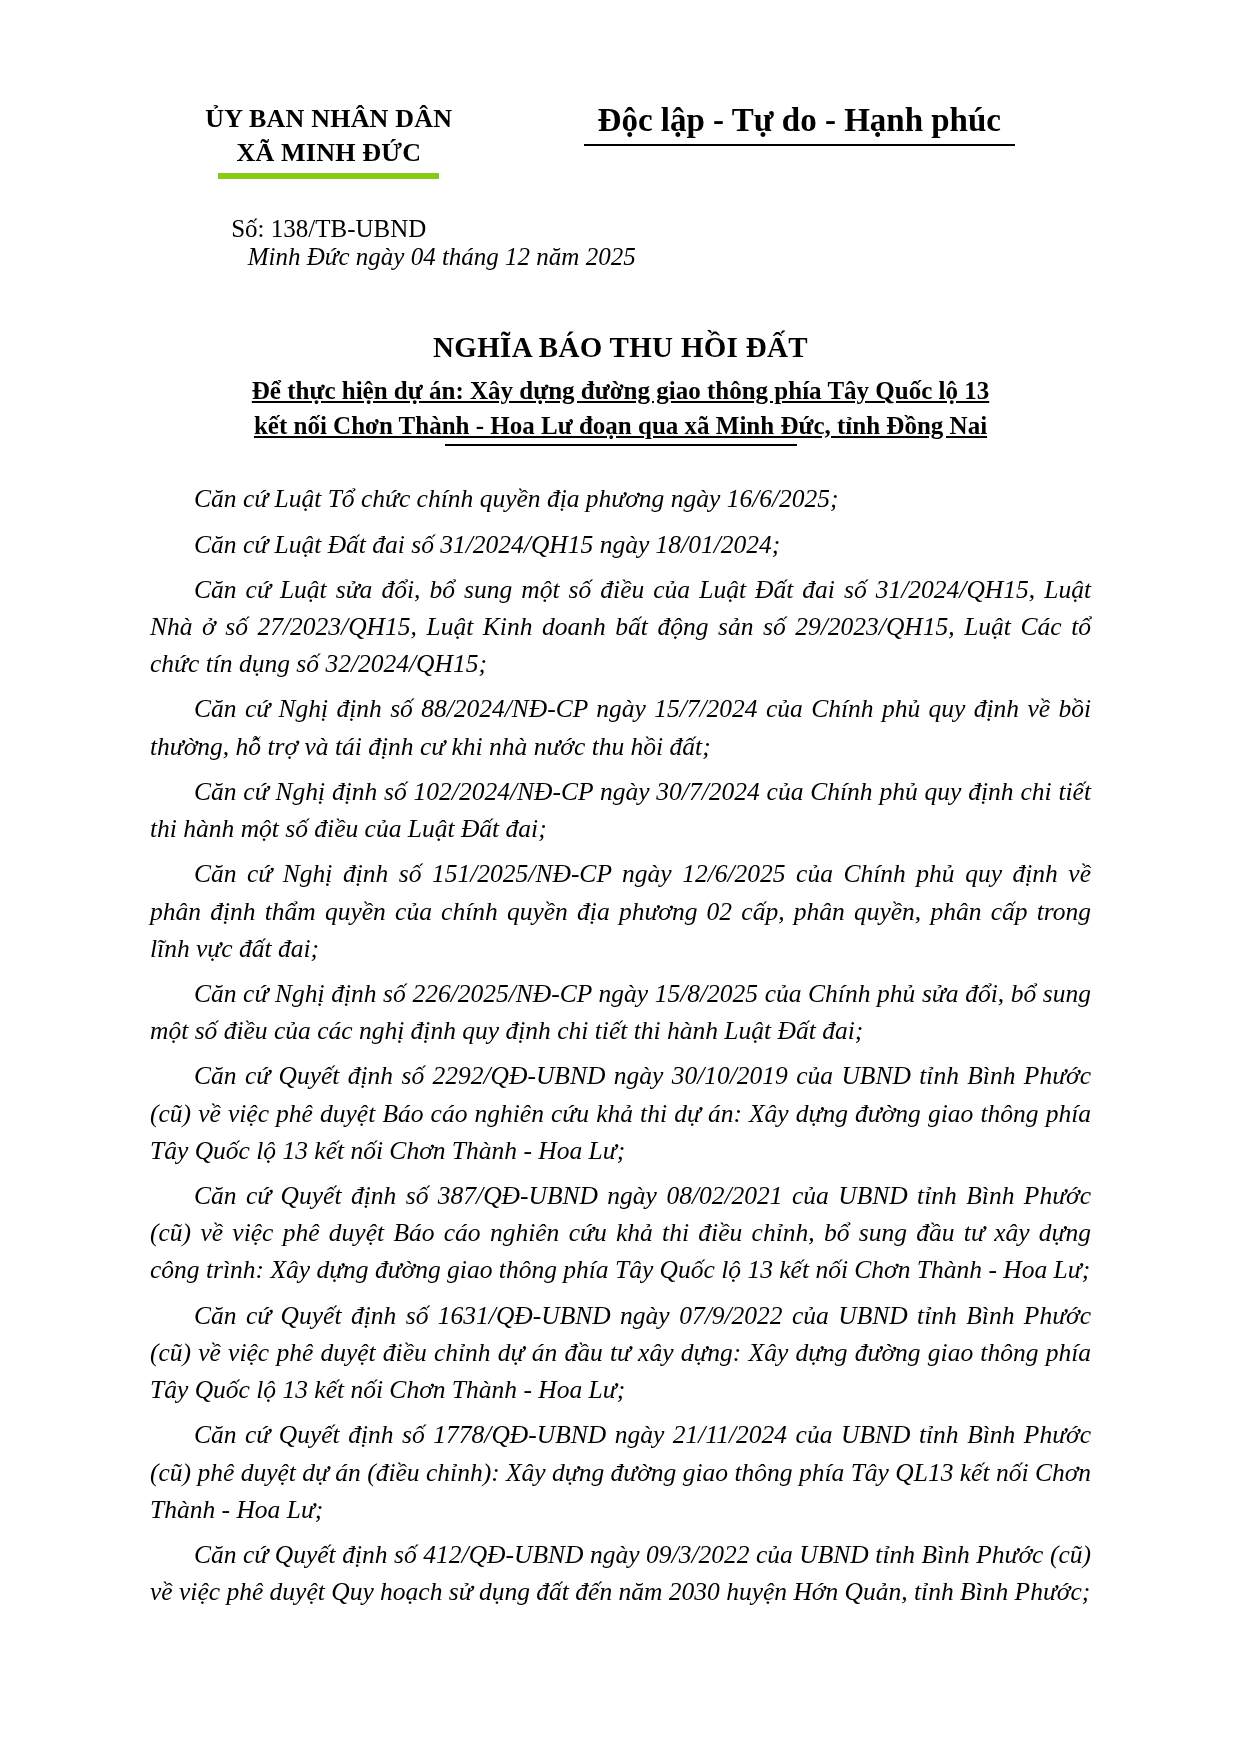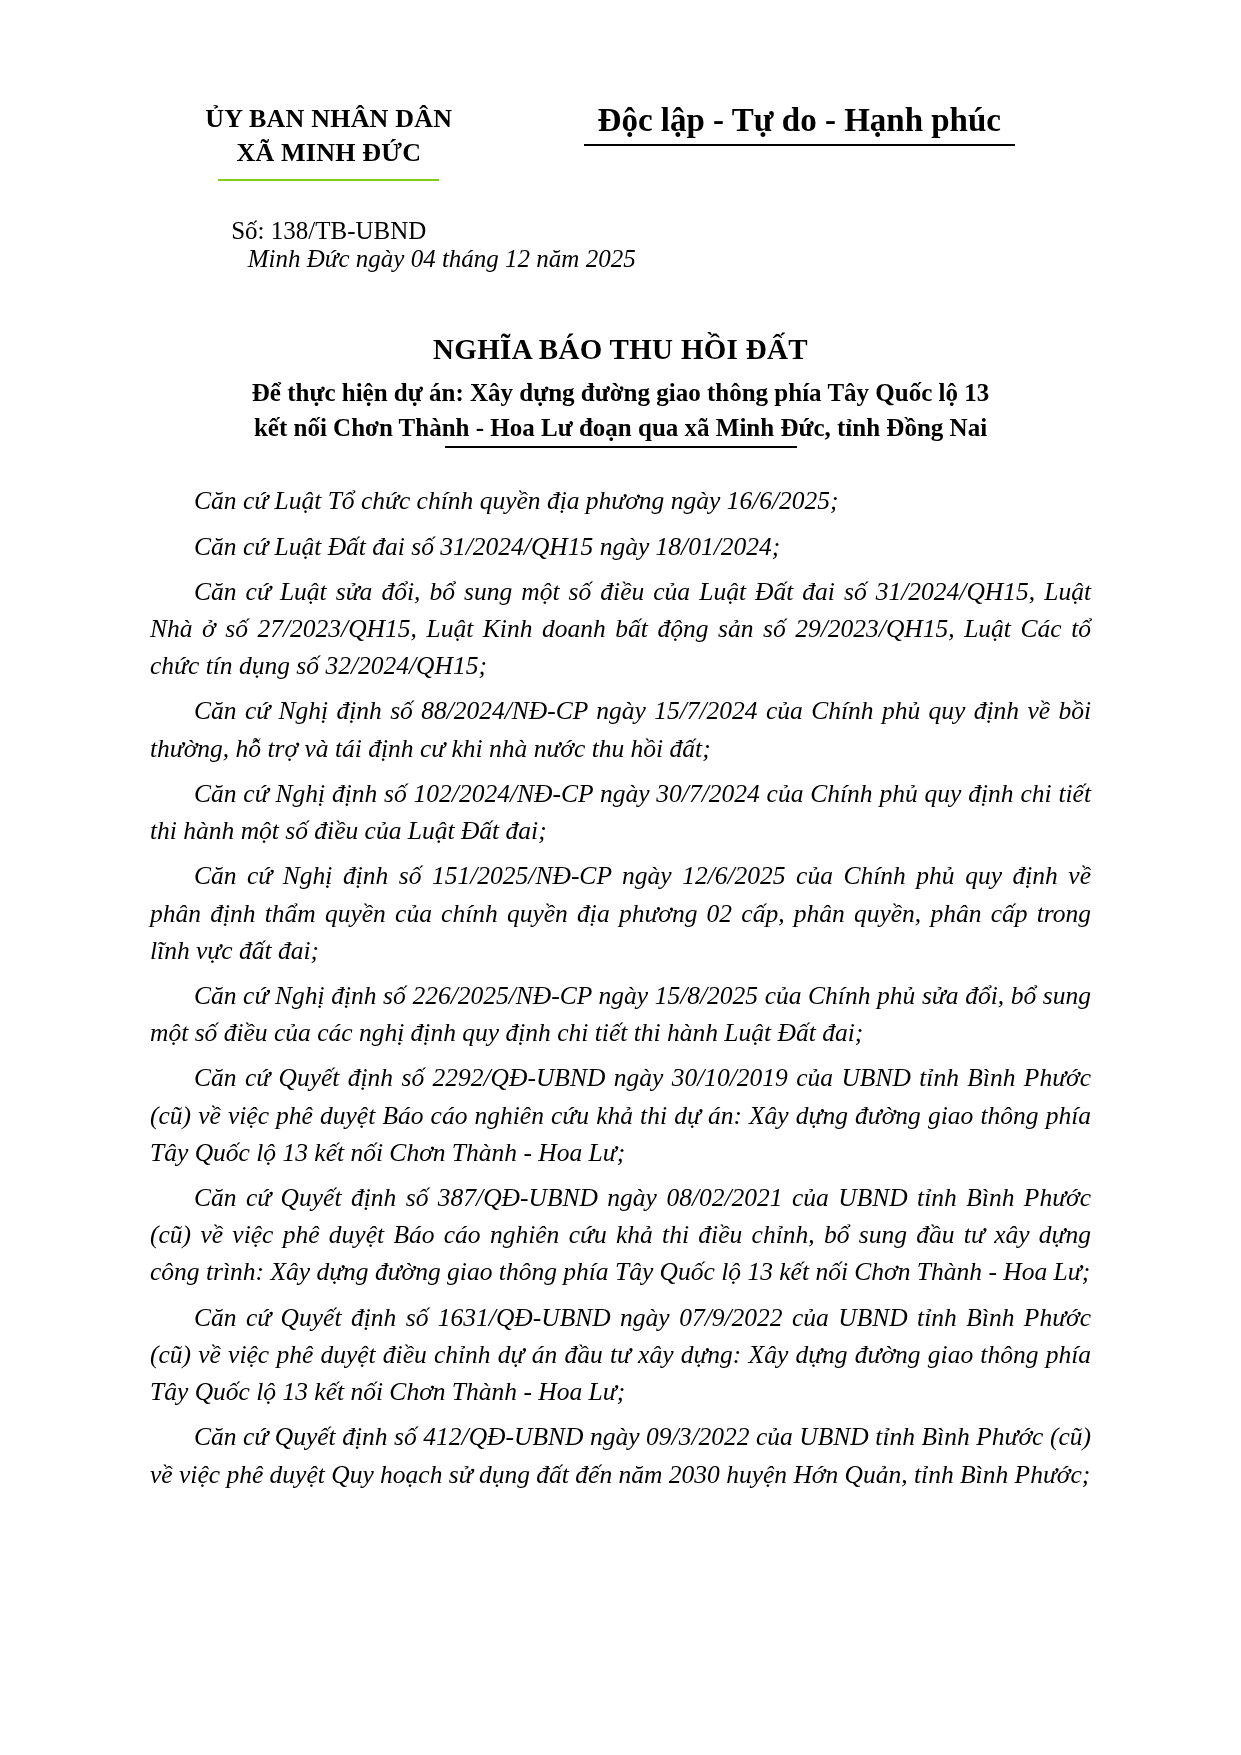--- a/index.html
+++ b/index.html
@@ -39,22 +39,22 @@
   }
   .org-line1,
   .org-line2 {
     font-weight: bold;
     font-size: 26px;
     line-height: 1.32;
     letter-spacing: 0.2px;
   }
   .org-line2 {
     display: inline-block;
-    border-bottom: 2px solid #84cc16;
-    padding: 0 18px 8px 18px;
+    border-bottom: 6px solid #84cc16;
+    padding: 0 18px 2px 18px;
   }
   .nation-line1 {
     font-weight: bold;
     font-size: 27px;
     line-height: 1.3;
     letter-spacing: 0.1px;
   }
   .nation-line2 {
     font-weight: bold;
     font-size: 33px;
@@ -94,20 +94,21 @@
     font-size: 29px;
     letter-spacing: 0.3px;
     line-height: 1.3;
   }
   .doc-subtitle {
     font-weight: bold;
     font-size: 25px;
     line-height: 1.38;
     margin-top: 8px;
     padding: 0 18px;
+    text-decoration: underline;
   }
   .subtitle-line {
     display: block;
   }
   .title-rule-wrap {
     display: flex;
     justify-content: center;
     margin-top: 1px;
   }
   .title-rule {
@@ -165,16 +166,17 @@
     <p class="para">Căn cứ Luật Tổ chức chính quyền địa phương ngày 16/6/2025;</p>
     <p class="para">Căn cứ Luật Đất đai số 31/2024/QH15 ngày 18/01/2024;</p>
     <p class="para">Căn cứ Luật sửa đổi, bổ sung một số điều của Luật Đất đai số 31/2024/QH15, Luật Nhà ở số 27/2023/QH15, Luật Kinh doanh bất động sản số 29/2023/QH15, Luật Các tổ chức tín dụng số 32/2024/QH15;</p>
     <p class="para">Căn cứ Nghị định số 88/2024/NĐ-CP ngày 15/7/2024 của Chính phủ quy định về bồi thường, hỗ trợ và tái định cư khi nhà nước thu hồi đất;</p>
     <p class="para">Căn cứ Nghị định số 102/2024/NĐ-CP ngày 30/7/2024 của Chính phủ quy định chi tiết thi hành một số điều của Luật Đất đai;</p>
     <p class="para">Căn cứ Nghị định số 151/2025/NĐ-CP ngày 12/6/2025 của Chính phủ quy định về phân định thẩm quyền của chính quyền địa phương 02 cấp, phân quyền, phân cấp trong lĩnh vực đất đai;</p>
     <p class="para">Căn cứ Nghị định số 226/2025/NĐ-CP ngày 15/8/2025 của Chính phủ sửa đổi, bổ sung một số điều của các nghị định quy định chi tiết thi hành Luật Đất đai;</p>
     <p class="para">Căn cứ Quyết định số 2292/QĐ-UBND ngày 30/10/2019 của UBND tỉnh Bình Phước (cũ) về việc phê duyệt Báo cáo nghiên cứu khả thi dự án: Xây dựng đường giao thông phía Tây Quốc lộ 13 kết nối Chơn Thành - Hoa Lư;</p>
     <p class="para">Căn cứ Quyết định số 387/QĐ-UBND ngày 08/02/2021 của UBND tỉnh Bình Phước (cũ) về việc phê duyệt Báo cáo nghiên cứu khả thi điều chỉnh, bổ sung đầu tư xây dựng công trình: Xây dựng đường giao thông phía Tây Quốc lộ 13 kết nối Chơn Thành - Hoa Lư;</p>
     <p class="para">Căn cứ Quyết định số 1631/QĐ-UBND ngày 07/9/2022 của UBND tỉnh Bình Phước (cũ) về việc phê duyệt điều chỉnh dự án đầu tư xây dựng: Xây dựng đường giao thông phía Tây Quốc lộ 13 kết nối Chơn Thành - Hoa Lư;</p>
+    <p class="para">Căn cứ Quyết định số 1778/QĐ-UBND ngày 21/11/2024 của UBND tỉnh Bình Phước (cũ) phê duyệt dự án (điều chỉnh): Xây dựng đường giao thông phía Tây QL13 kết nối Chơn Thành - Hoa Lư;</p>
     <p class="para">Căn cứ Quyết định số 412/QĐ-UBND ngày 09/3/2022 của UBND tỉnh Bình Phước (cũ) về việc phê duyệt Quy hoạch sử dụng đất đến năm 2030 huyện Hớn Quản, tỉnh Bình Phước;</p>
   </div>
 
 </div>
 
 </body></html>

